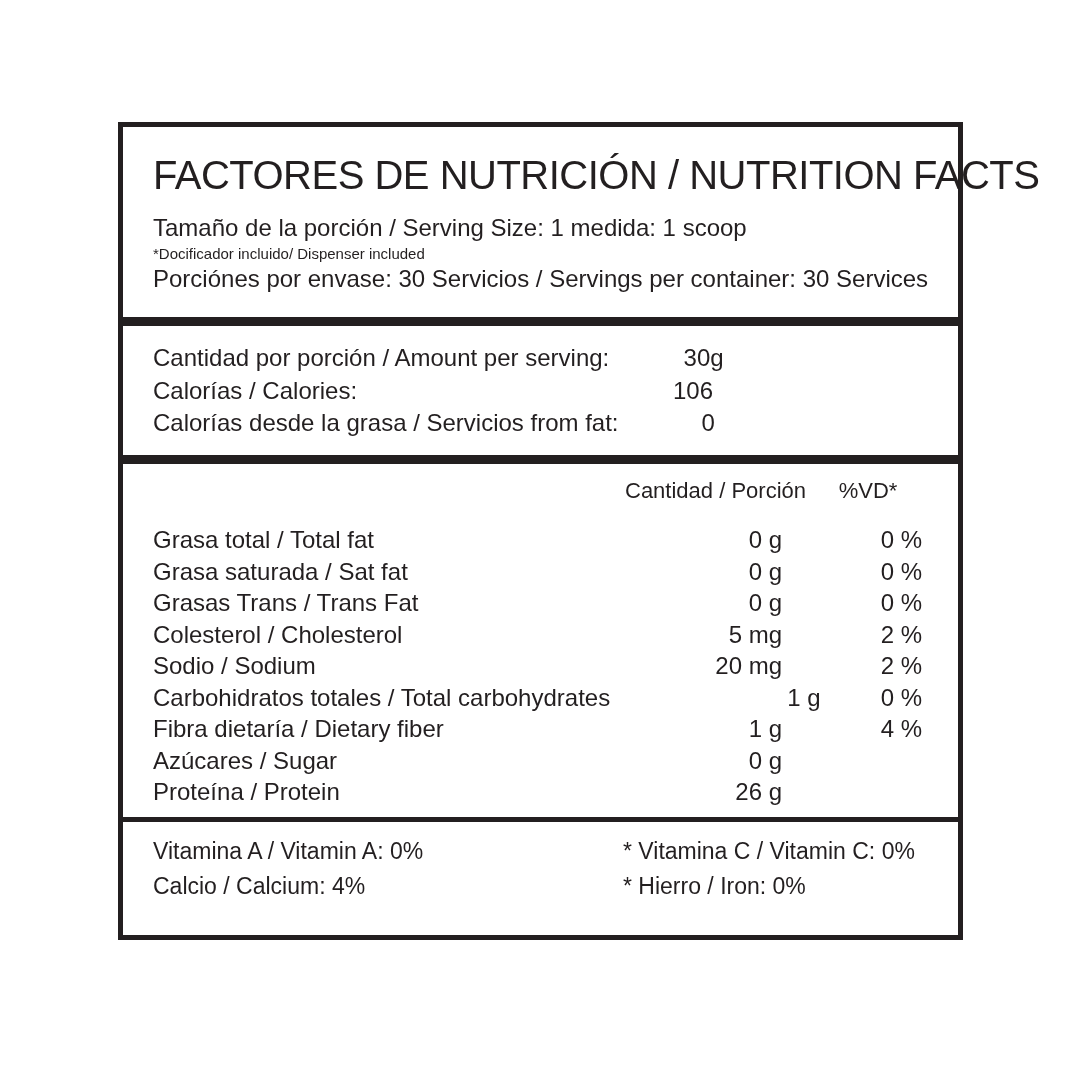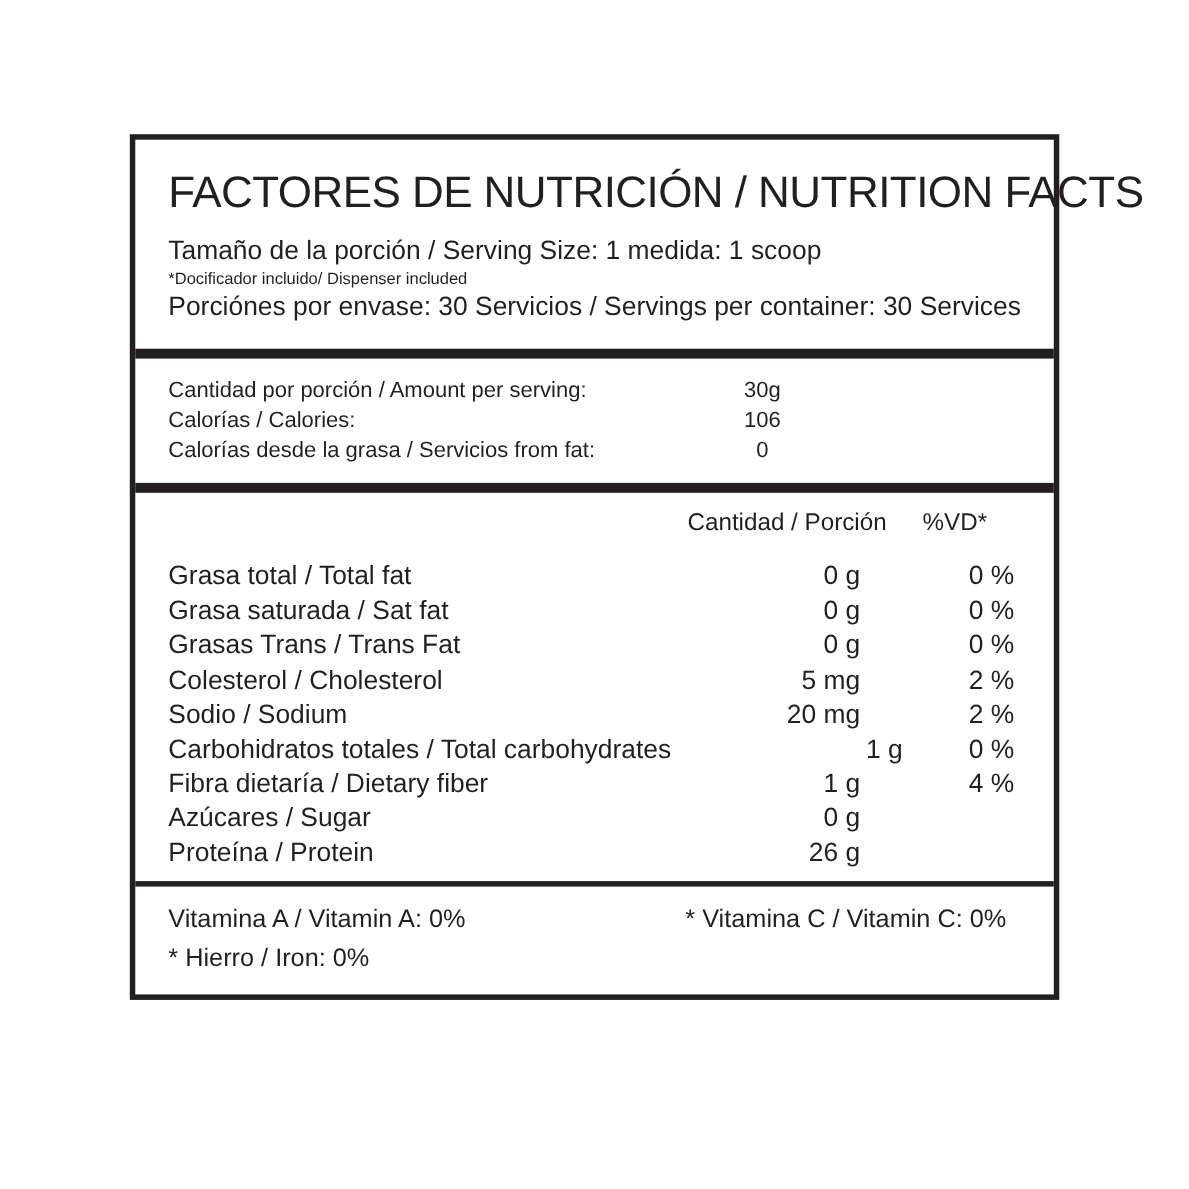--- a/index.html
+++ b/index.html
@@ -58,21 +58,21 @@
   }
 
   
   .amount-block {
     padding-top: 16px;
     padding-bottom: 16px;
   }
   .amt-row {
     display: flex;
     align-items: flex-end;
-    font-size: 20px;
+    font-size: 24px;
     line-height: 1.35;
   }
   .amt-label {
     flex: 0 0 auto;
   }
   .amt-value {
     width: 210px;
     text-align: center;
     margin-left: auto;
     margin-right: 130px;
@@ -116,21 +116,21 @@
   .n-dv {
     width: 108px;
     text-align: right;
     padding-right: 6px;
     white-space: nowrap;
   }
 
   
   .vit-block {
     padding-top: 12px;
-    padding-bottom: 17px;
+    padding-bottom: 32px;
   }
   .vit-row {
     display: flex;
     font-size: 23px;
     line-height: 1.5;
   }
   .vit-left {
     width: 470px;
     white-space: nowrap;
   }
@@ -224,17 +224,18 @@
   </div>
 
   <div class="rule-med"></div>
 
   <div class="pad vit-block">
     <div class="vit-row">
       <span class="vit-left">Vitamina A / Vitamin A: 0%</span>
       <span class="vit-right">* Vitamina C / Vitamin C: 0%</span>
     </div>
     <div class="vit-row">
+      <span class="vit-left">Calcio / Calcium: 4%</span>
       <span class="vit-right">* Hierro / Iron: 0%</span>
     </div>
   </div>
 
 </div>
 
 </body></html>

